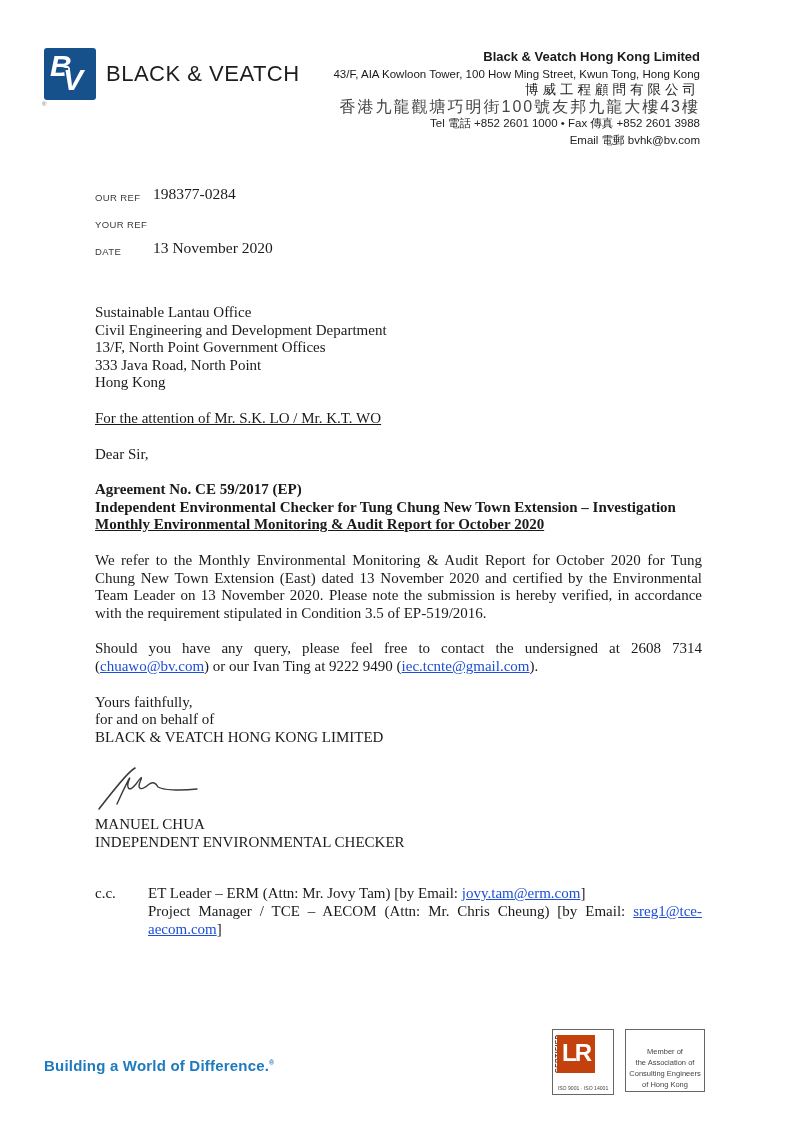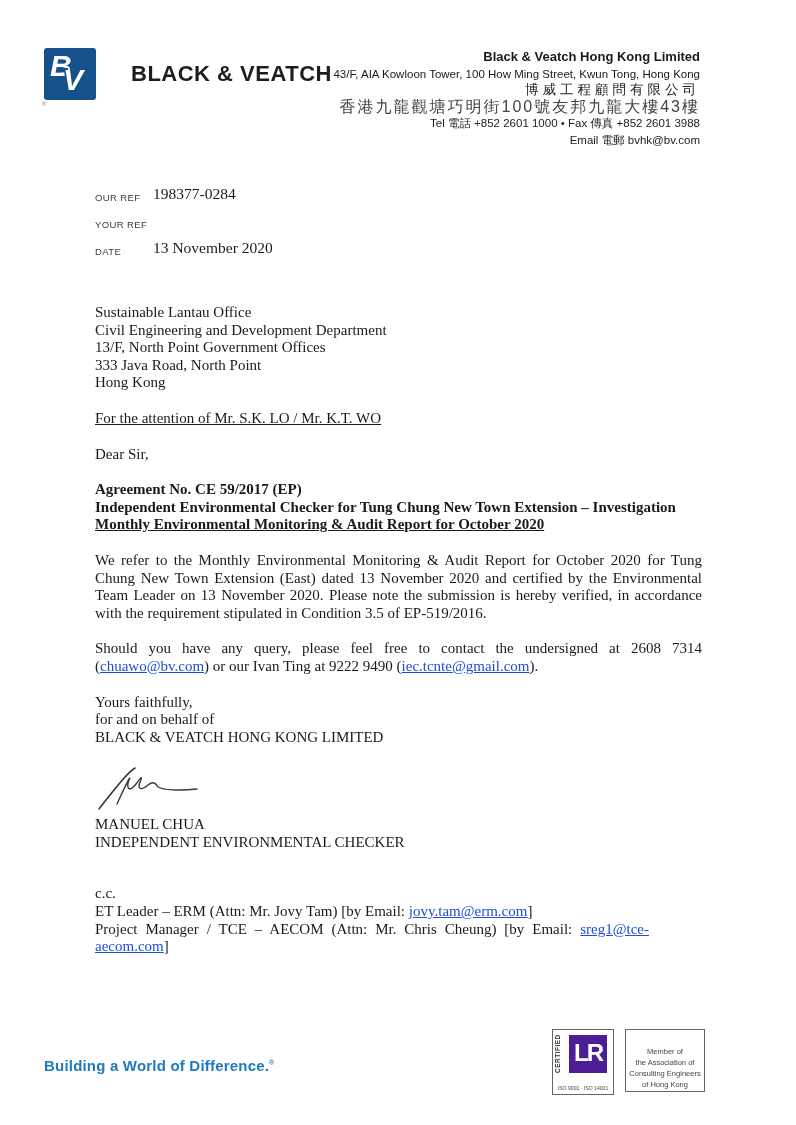--- a/index.html
+++ b/index.html
@@ -21,23 +21,23 @@
     flex:0 0 auto;
   }
   .logo-square .lb, .logo-square .lv {
     position:absolute; color:#fff; font-family:"Liberation Sans", sans-serif;
     font-weight:bold; font-style:italic; font-size:30px; line-height:1;
   }
   .logo-square .lb { left:6px; top:3px; }
   .logo-square .lv { left:19px; top:17px; text-shadow:-2px -2px 0 #17518b; }
   .logo-reg { position:absolute; left:-2px; bottom:-7px; font-size:6px; color:#777; font-family:"Liberation Sans", sans-serif; }
   .wordmark {
-    margin-left:35px;
+    margin-left:10px;
     font-family:"Liberation Sans", sans-serif;
-    font-weight:bold; font-size:22px; letter-spacing:0.5px; color:#1d1d1b;
+    font-weight:normal; font-size:22px; letter-spacing:0.5px; color:#1d1d1b;
     white-space:nowrap;
   }
   .header-right {
     position:absolute; right:96px; top:49px; width:460px;
     text-align:right; font-family:"Liberation Sans", sans-serif;
     font-size:11.5px; color:#1a1a1a; line-height:16.5px;
   }
   .header-right .co-name { font-weight:bold; font-size:13px; }
   .header-right .zh-name { font-size:13.5px; letter-spacing:4px; color:#222; }
   .header-right .zh-addr { font-size:16px; letter-spacing:2px; color:#444; }
@@ -55,21 +55,21 @@
   .addr-line { }
   .attention { margin-top:18px; text-decoration:underline; }
   .salutation { margin-top:18px; }
   .subject { margin-top:18px; font-weight:bold; }
   .subject .u { text-decoration:underline; }
   .para { margin-top:18px; text-align:justify; }
   a.email { color:#1d4ed8; text-decoration:underline; cursor:pointer; }
   .closing { margin-top:18px; }
   .sig { margin-top:18px; height:52px; }
   .sig svg { display:block; }
-  .cc-block { margin-top:34px; display:flex;flex-direction:column; }
+  .cc-block { margin-top:34px; display:flex; }
   .cc-label { width:53px; flex:0 0 auto; }
   .cc-entries { width:554px; }
   .cc-entry2 { text-align:justify; }
   
   .tagline {
     position:absolute; left:44px; top:1057px;
     font-family:"Liberation Sans", sans-serif; font-weight:bold;
     font-size:15px; color:#1e7abf; letter-spacing:0.2px;
   }
   .tagline sup { font-size:7px; }
@@ -78,22 +78,22 @@
     border:1px solid #666; background:#fff;
   }
   .lr-cert {
     position:absolute; left:1px; top:3px; height:42px; width:12px;
     font-family:"Liberation Sans", sans-serif; font-size:6.5px; font-weight:bold;
     color:#333; letter-spacing:0.5px;
     writing-mode:vertical-rl; transform:rotate(180deg);
     text-align:center;
   }
   .lr-mark {
-    position:absolute; left:16px; top:5px; width:38px; height:38px;
-    background:#4c1d95; color:#fff; font-family:"Liberation Sans", sans-serif;
+    position:absolute; left:4px; top:5px; width:38px; height:38px;
+    background:#c2410c; color:#fff; font-family:"Liberation Sans", sans-serif;
     font-weight:bold; font-size:24px; text-align:center; line-height:36px;
     letter-spacing:-2px;
   }
   .lr-iso {
     position:absolute; left:0; bottom:3px; width:100%;
     font-family:"Liberation Sans", sans-serif; font-size:6px; color:#444;
     text-align:center; transform:scale(0.85);
   }
   .member-box {
     position:absolute; left:625px; top:1029px; width:80px; height:63px;

